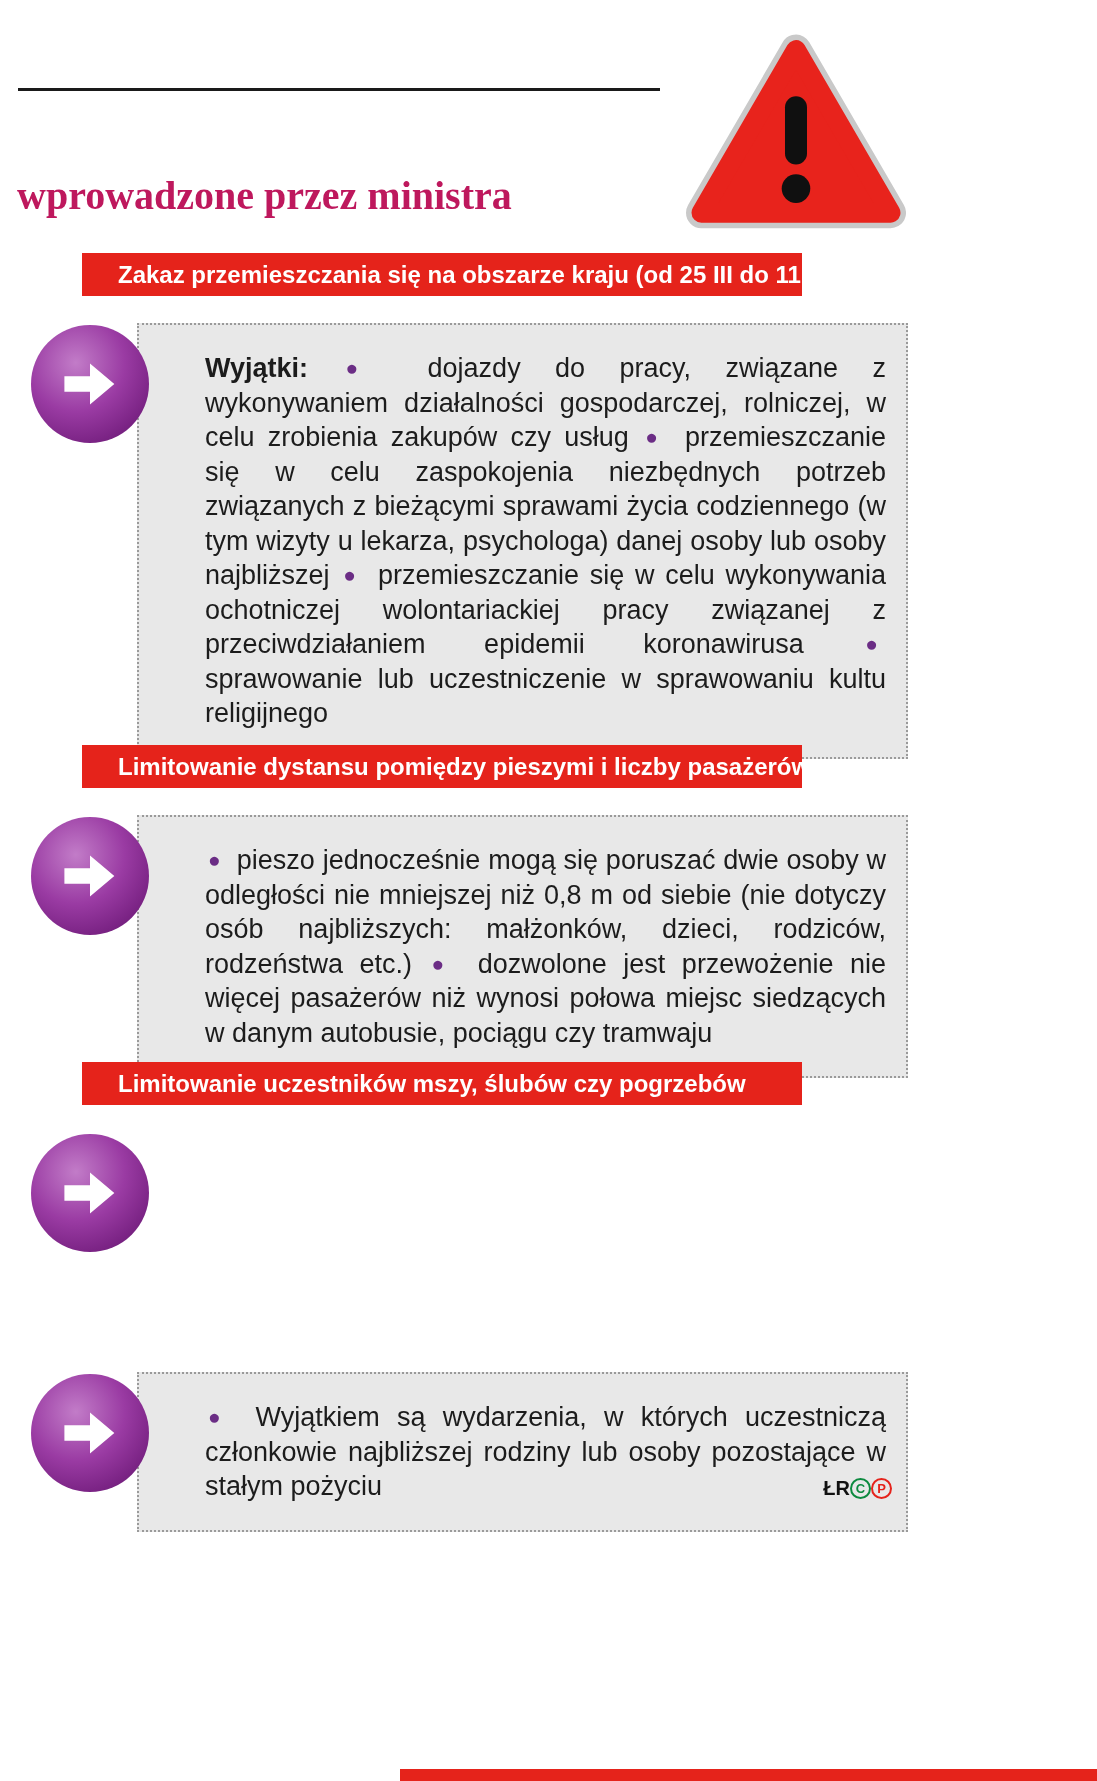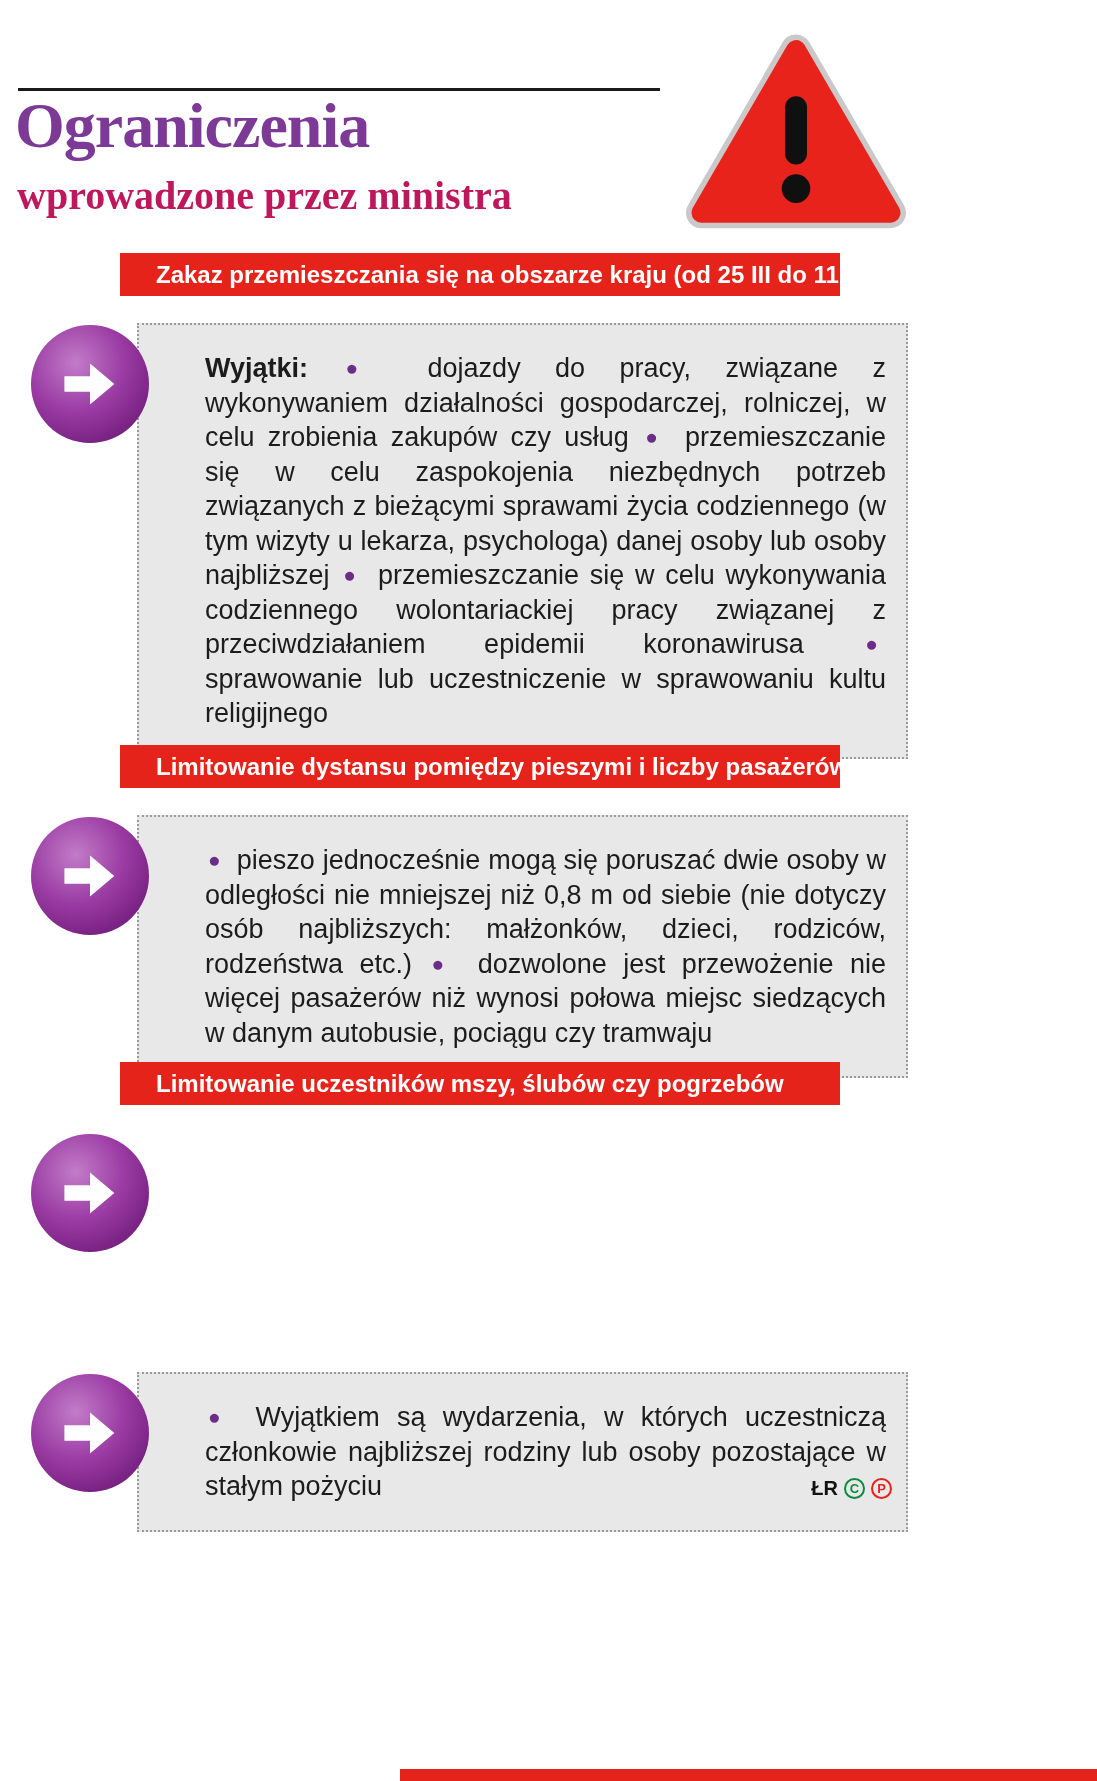--- a/index.html
+++ b/index.html
@@ -37,21 +37,21 @@
 
   
   .section { position:absolute; left:0; width:1097px; }
   .s1 { top:253px; }
   .s2 { top:745px; }
   .s3 { top:1062px;border-radius:11px; }
   .s4 { top:1345px; }
 
   .banner {
     position:relative;
-    margin-left:120px;
+    margin-left:82px;
     width:720px; height:43px;
     background:#e5231b;
     color:#ffffff;
     font-weight:bold; font-size:24px;
     line-height:43px;
     padding-left:36px;
     white-space:nowrap;
   }
   .banner::before {
     content:"";
@@ -92,21 +92,21 @@
   .bullet {
     color:#6b2d85;
     font-size:21px;
     margin:0 8px 0 3px;
     vertical-align:2px;
   }
 
   
   .credit {
     position:absolute; right:14px; bottom:30px;
-    display:flex; align-items:center; gap:6px;
+    display:flex; align-items:center; 
   }
   .credit-name { font-weight:bold; font-size:20px; color:#111; }
   .cmark {
     width:21px; height:21px; border-radius:50%;
     display:flex; align-items:center; justify-content:center;
     font-size:13px; font-weight:bold;
     border:2.5px solid #0d8a3f; color:#0d8a3f;
   }
   .pmark {
     width:21px; height:21px; border-radius:50%;
@@ -119,21 +119,20 @@
     position:absolute; left:400px; right:0; bottom:0;
     height:12px; background:#e5231b;
   }
 </style>
 </head>
 <body>
 
 <div class="page">
 
   <div class="top-rule"></div>
-  <h1 class="title">Ograniczenia</h1>
   <h2 class="subtitle">wprowadzone przez ministra</h2>
 
   <div class="warning">
     <svg viewBox="0 0 100 94" xmlns="http://www.w3.org/2000/svg">
       <path d="M50 10 L93 84 L7 84 Z" fill="none" stroke="#c9c9c9" stroke-width="14" stroke-linejoin="round"></path>
       <path d="M50 10 L93 84 L7 84 Z" fill="#e8231c" stroke="#e8231c" stroke-width="9" stroke-linejoin="round"></path>
       <rect x="45" y="31" width="10" height="31" rx="5" fill="#101010"></rect>
       <circle cx="50" cy="73" r="6.5" fill="#101010"></circle>
     </svg>
   </div>
@@ -149,21 +148,21 @@
         </svg>
       </div>
       <div class="box">
         <p class="box-text">
           <strong class="lead">Wyjątki:</strong>
           <span class="bullet">●</span>
           <span>dojazdy do pracy, związane z wykonywaniem działalności gospodarczej, rolniczej, w celu zrobienia zakupów czy usług</span>
           <span class="bullet">●</span>
           <span>przemieszczanie się w celu zaspokojenia niezbędnych potrzeb związanych z bieżącymi sprawami życia codziennego (w tym wizyty u lekarza, psychologa) danej osoby lub osoby najbliższej</span>
           <span class="bullet">●</span>
-          <span>przemieszczanie się w celu wykonywania codziennego wolontariackiej pracy związanej z przeciwdziałaniem epidemii koronawirusa</span>
+          <span>przemieszczanie się w celu wykonywania ochotniczej wolontariackiej pracy związanej z przeciwdziałaniem epidemii koronawirusa</span>
           <span class="bullet">●</span>
           <span>sprawowanie lub uczestniczenie w sprawowaniu kultu religijnego</span>
         </p>
       </div>
     </div>
   </section>
 
   <section class="section s2">
     <div class="banner">
       <span>Limitowanie dystansu pomiędzy pieszymi i liczby pasażerów</span>

